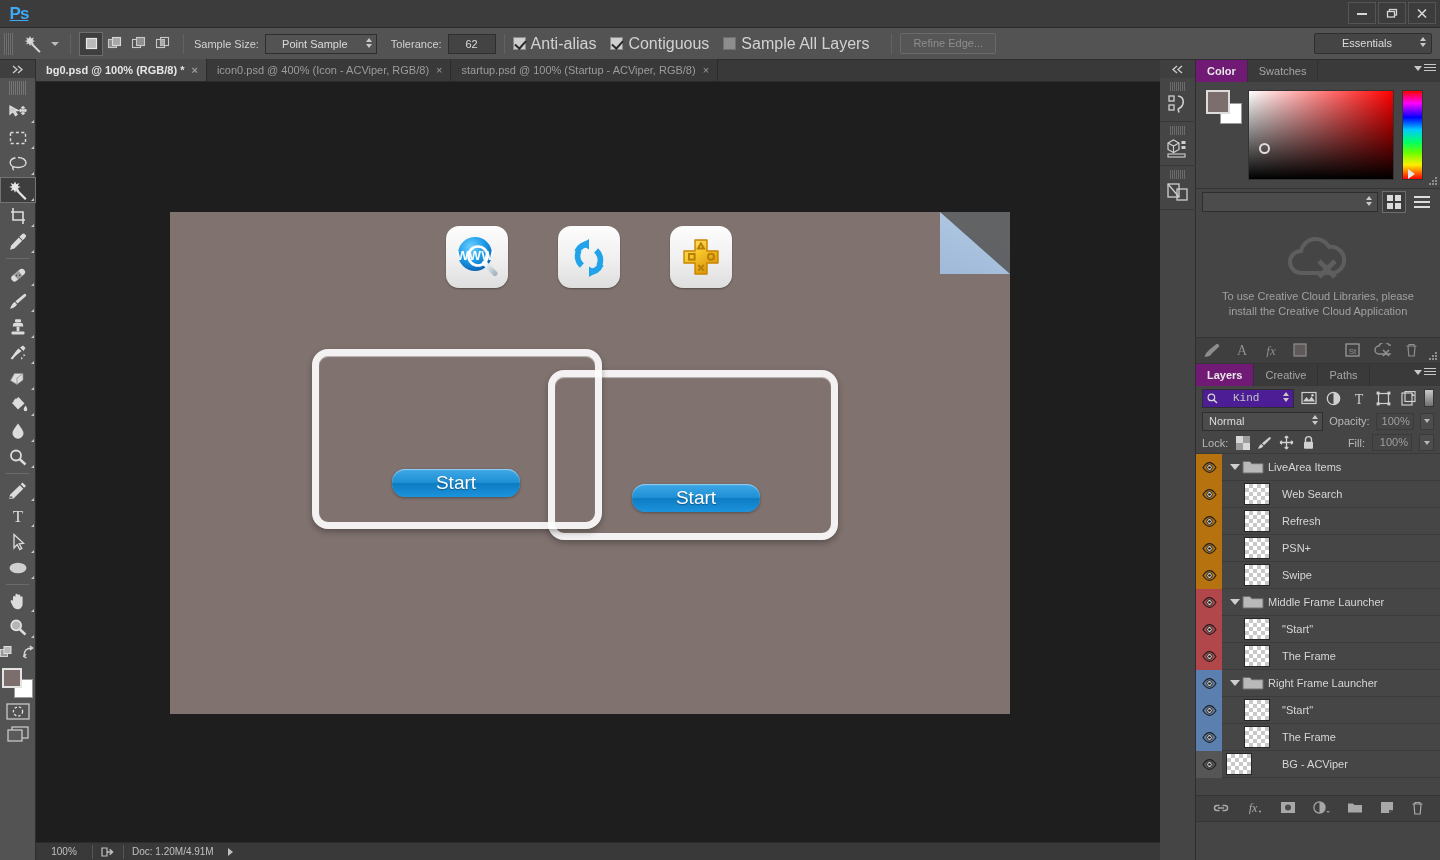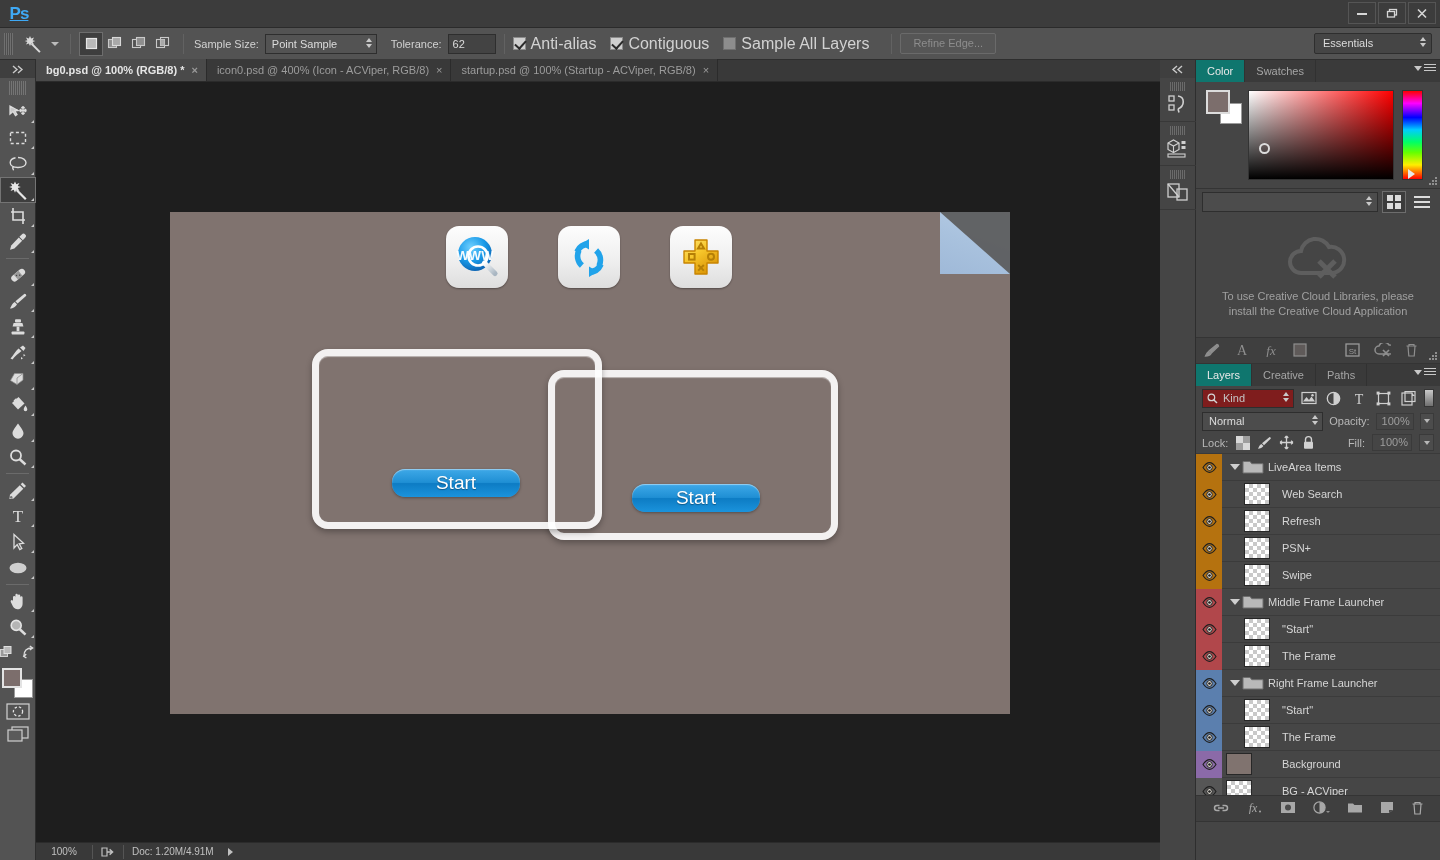--- a/index.html
+++ b/index.html
@@ -33,21 +33,21 @@
   .win-btn {
     width:28px; height:22px; display:flex; align-items:center; justify-content:center;
     background:#3c3c3c; border:1px solid #555; color:#d6d6d6; font-size:11px;
   }
   .win-btn svg { display:block; }
 
   
   .optionsbar {
     position:absolute; left:0; top:28px; width:1440px; height:32px;
     background:#535353; border-bottom:1px solid #2e2e2e;
-    display:flex; align-items:center; padding-left:4px; gap:0px;
+    display:flex; align-items:center; padding-left:4px; gap:0px;text-align:center;
   }
   .grip { width:9px; height:22px; margin-right:5px;
     background:repeating-linear-gradient(to right,#7a7a7a 0 1px,#4b4b4b 1px 2px);
     opacity:.75; }
   .tool-current {
     width:30px; height:26px; display:flex; align-items:center; justify-content:center;
   }
   .opt-caret { width:14px; height:26px; display:flex; align-items:center; justify-content:center; }
   .opt-caret::after { content:""; border-left:4px solid transparent; border-right:4px solid transparent;
     border-top:4px solid #bcbcbc; }
@@ -207,21 +207,21 @@
     background:#454545; }
   .panel { background:#454545; border-bottom:1px solid #343434; }
   .panel-tabs {
     height:22px; display:flex; align-items:stretch; background:#3a3a3a;
     position:relative;
   }
   .ptab {
     padding:0 11px; display:flex; align-items:center; font-size:11px;
     color:#a5a5a5; background:#3a3a3a; border-right:1px solid #313131;
   }
-  .ptab.active { background:#0f766e; color:#e8e8e8; font-weight:normal; }
+  .ptab.active { background:#701a75; color:#e8e8e8; font-weight:bold; }
   .pmenu { position:absolute; right:4px; top:4px; display:flex; align-items:center; gap:2px; }
   .pmenu .tri { border-left:4px solid transparent; border-right:4px solid transparent;
     border-top:5px solid #c8c8c8; }
   .pmenu .lines { width:12px; height:9px;
     background:repeating-linear-gradient(to bottom,#c8c8c8 0 1.5px,transparent 1.5px 3px); }
 
   
   .color-body { height:106px; padding:8px 8px 6px 10px; display:flex; gap:8px; position:relative; }
   .cp-swatches { position:relative; width:34px; height:34px; }
   .cp-fg { position:absolute; left:0; top:0; width:24px; height:24px;
@@ -261,22 +261,22 @@
   .lib-empty { height:122px; display:flex; flex-direction:column; align-items:center;
     justify-content:center; gap:6px; }
   .lib-msg { text-align:center; font-size:11px; color:#a0a0a0; line-height:15px; width:200px; }
   .lib-footer { height:26px; display:flex; align-items:center; padding:0 8px;
     background:#3f3f3f; border-top:1px solid #343434; position:relative; }
   .lib-footer .left { display:flex; gap:14px; align-items:center; }
   .lib-footer .right { position:absolute; right:22px; display:flex; gap:14px; align-items:center; }
 
   
   .lay-filter { height:24px; display:flex; align-items:center; padding:2px 4px 2px 6px; gap:4px; }
-  .kind-select { width:92px; height:19px; background:#7f1d1d; border:1px solid #2e2e2e;
-    position:relative; display:flex; align-items:center; padding-left:4px; gap:5px; font-size:11px; }
+  .kind-select { width:92px; height:19px; background:#4c1d95; border:1px solid #2e2e2e;
+    position:relative; display:flex; align-items:center; padding-left:4px; gap:15px; font-size:11px;font-family:Liberation Mono, monospace; }
   .kind-select .arrows { position:absolute; right:4px; top:2px; }
   .kf-icon { width:21px; height:20px; display:flex; align-items:center; justify-content:center; }
   .kf-toggle { width:10px; height:18px; margin-left:1px;
     background:linear-gradient(180deg,#c9c9c9,#6f6f6f); border:1px solid #353535; }
   .blend-row { height:22px; display:flex; align-items:center; padding:0 6px; gap:6px; }
   .blend-select { width:128px; height:19px; background:#4c4c4c; border:1px solid #2e2e2e;
     position:relative; padding-left:6px; line-height:17px; font-size:11px; color:#dcdcdc; }
   .blend-select .arrows { position:absolute; right:4px; top:2px; }
   .op-label { font-size:11px; color:#b8b8b8; }
   .op-val { width:40px; height:17px; background:#454545; border:1px solid #3a3a3a;
@@ -1108,33 +1108,20 @@
                 <ellipse cx="7.5" cy="5.5" rx="2.7" ry="2.9" fill="#e8e4dc" stroke="#1f1f1f" stroke-width="1"></ellipse>
                 <circle cx="7.5" cy="5.5" r="1.35" fill="#1f1f1f"></circle>
               </svg>
             </div>
             <div class="layer-thumb-box">
               <div class="layer-thumb indent"></div>
             </div>
             <div class="layer-name">The Frame</div>
           </div>
           <div class="layer-row">
-            <div class="layer-eye" style="background: rgb(139, 106, 168);">
-              <svg width="15" height="11" viewBox="0 0 15 11">
-                <path d="M1 5.5 C3.5 1.6 6 0.6 7.5 0.6 C9 0.6 11.5 1.6 14 5.5 C11.5 9.4 9 10.4 7.5 10.4 C6 10.4 3.5 9.4 1 5.5 Z" fill="none" stroke="#1f1f1f" stroke-width="1.1"></path>
-                <ellipse cx="7.5" cy="5.5" rx="2.7" ry="2.9" fill="#e8e4dc" stroke="#1f1f1f" stroke-width="1"></ellipse>
-                <circle cx="7.5" cy="5.5" r="1.35" fill="#1f1f1f"></circle>
-              </svg>
-            </div>
-            <div class="layer-thumb-box">
-              <div class="layer-thumb solid"></div>
-            </div>
-            <div class="layer-name">Background</div>
-          </div>
-          <div class="layer-row">
             <div class="layer-eye" style="background: rgb(86, 86, 86);">
               <svg width="15" height="11" viewBox="0 0 15 11">
                 <path d="M1 5.5 C3.5 1.6 6 0.6 7.5 0.6 C9 0.6 11.5 1.6 14 5.5 C11.5 9.4 9 10.4 7.5 10.4 C6 10.4 3.5 9.4 1 5.5 Z" fill="none" stroke="#1f1f1f" stroke-width="1.1"></path>
                 <ellipse cx="7.5" cy="5.5" rx="2.7" ry="2.9" fill="#e8e4dc" stroke="#1f1f1f" stroke-width="1"></ellipse>
                 <circle cx="7.5" cy="5.5" r="1.35" fill="#1f1f1f"></circle>
               </svg>
             </div>
             <div class="layer-thumb-box">
               <div class="layer-thumb"></div>
             </div>

